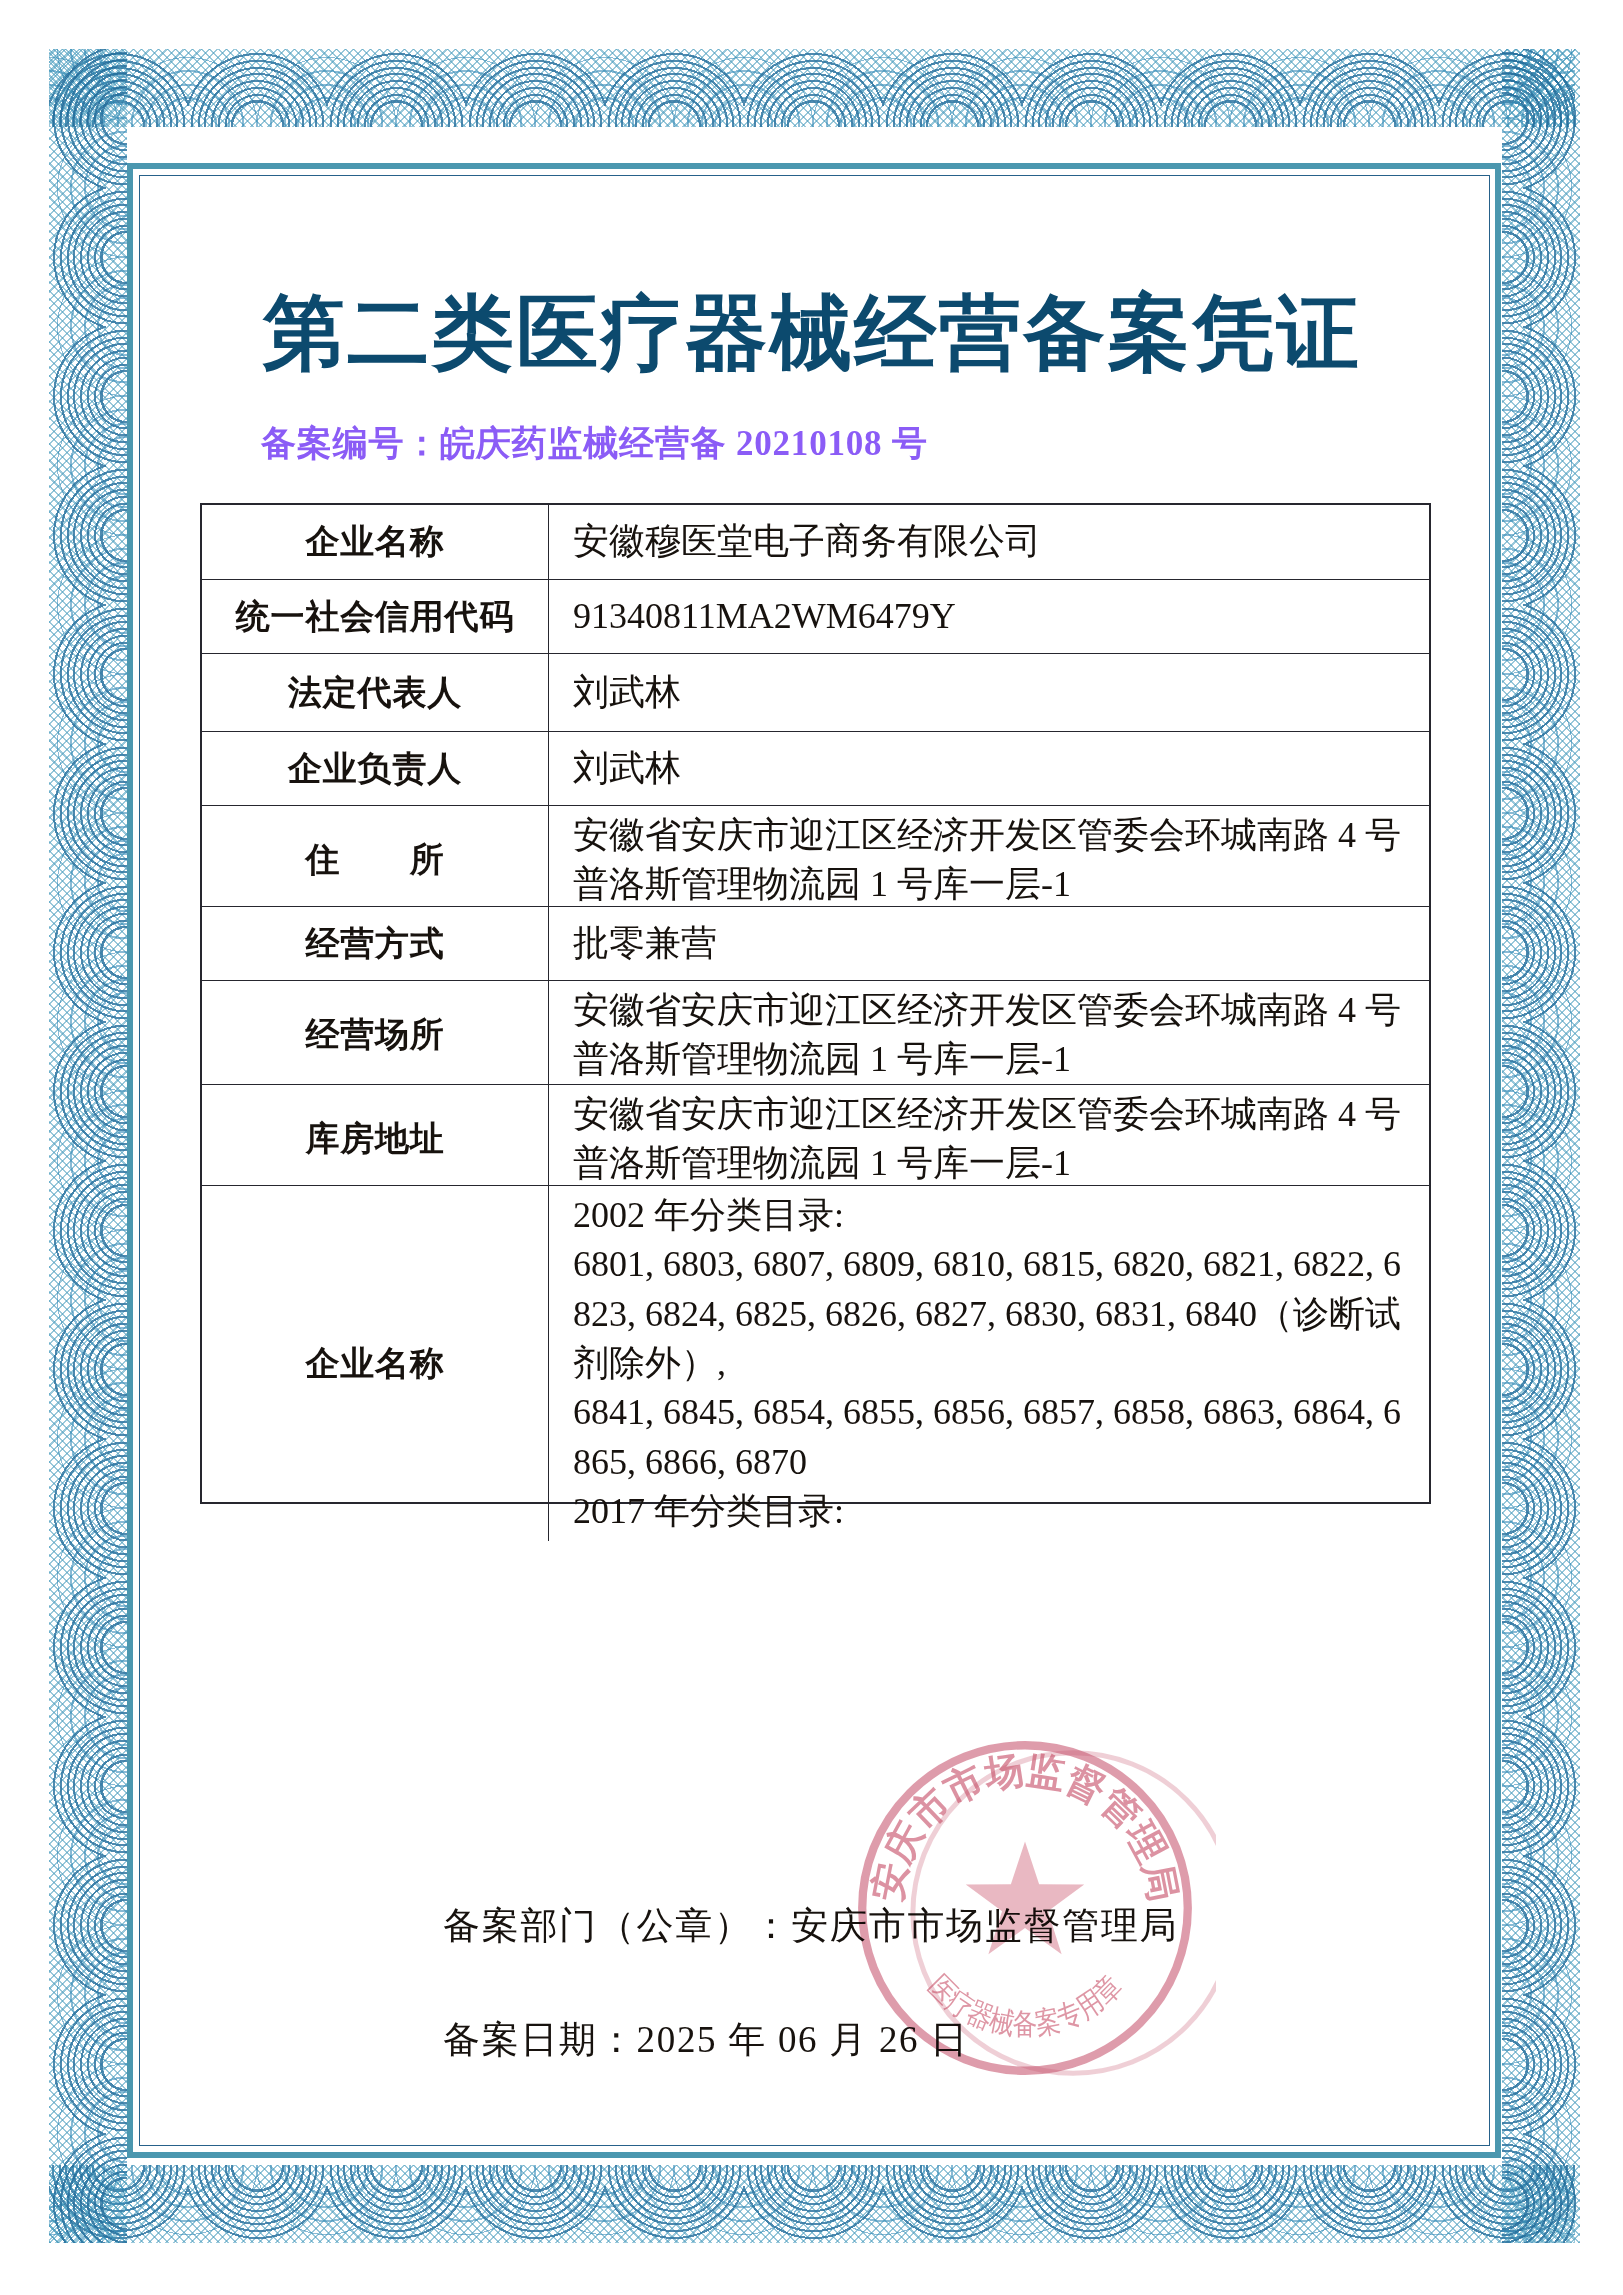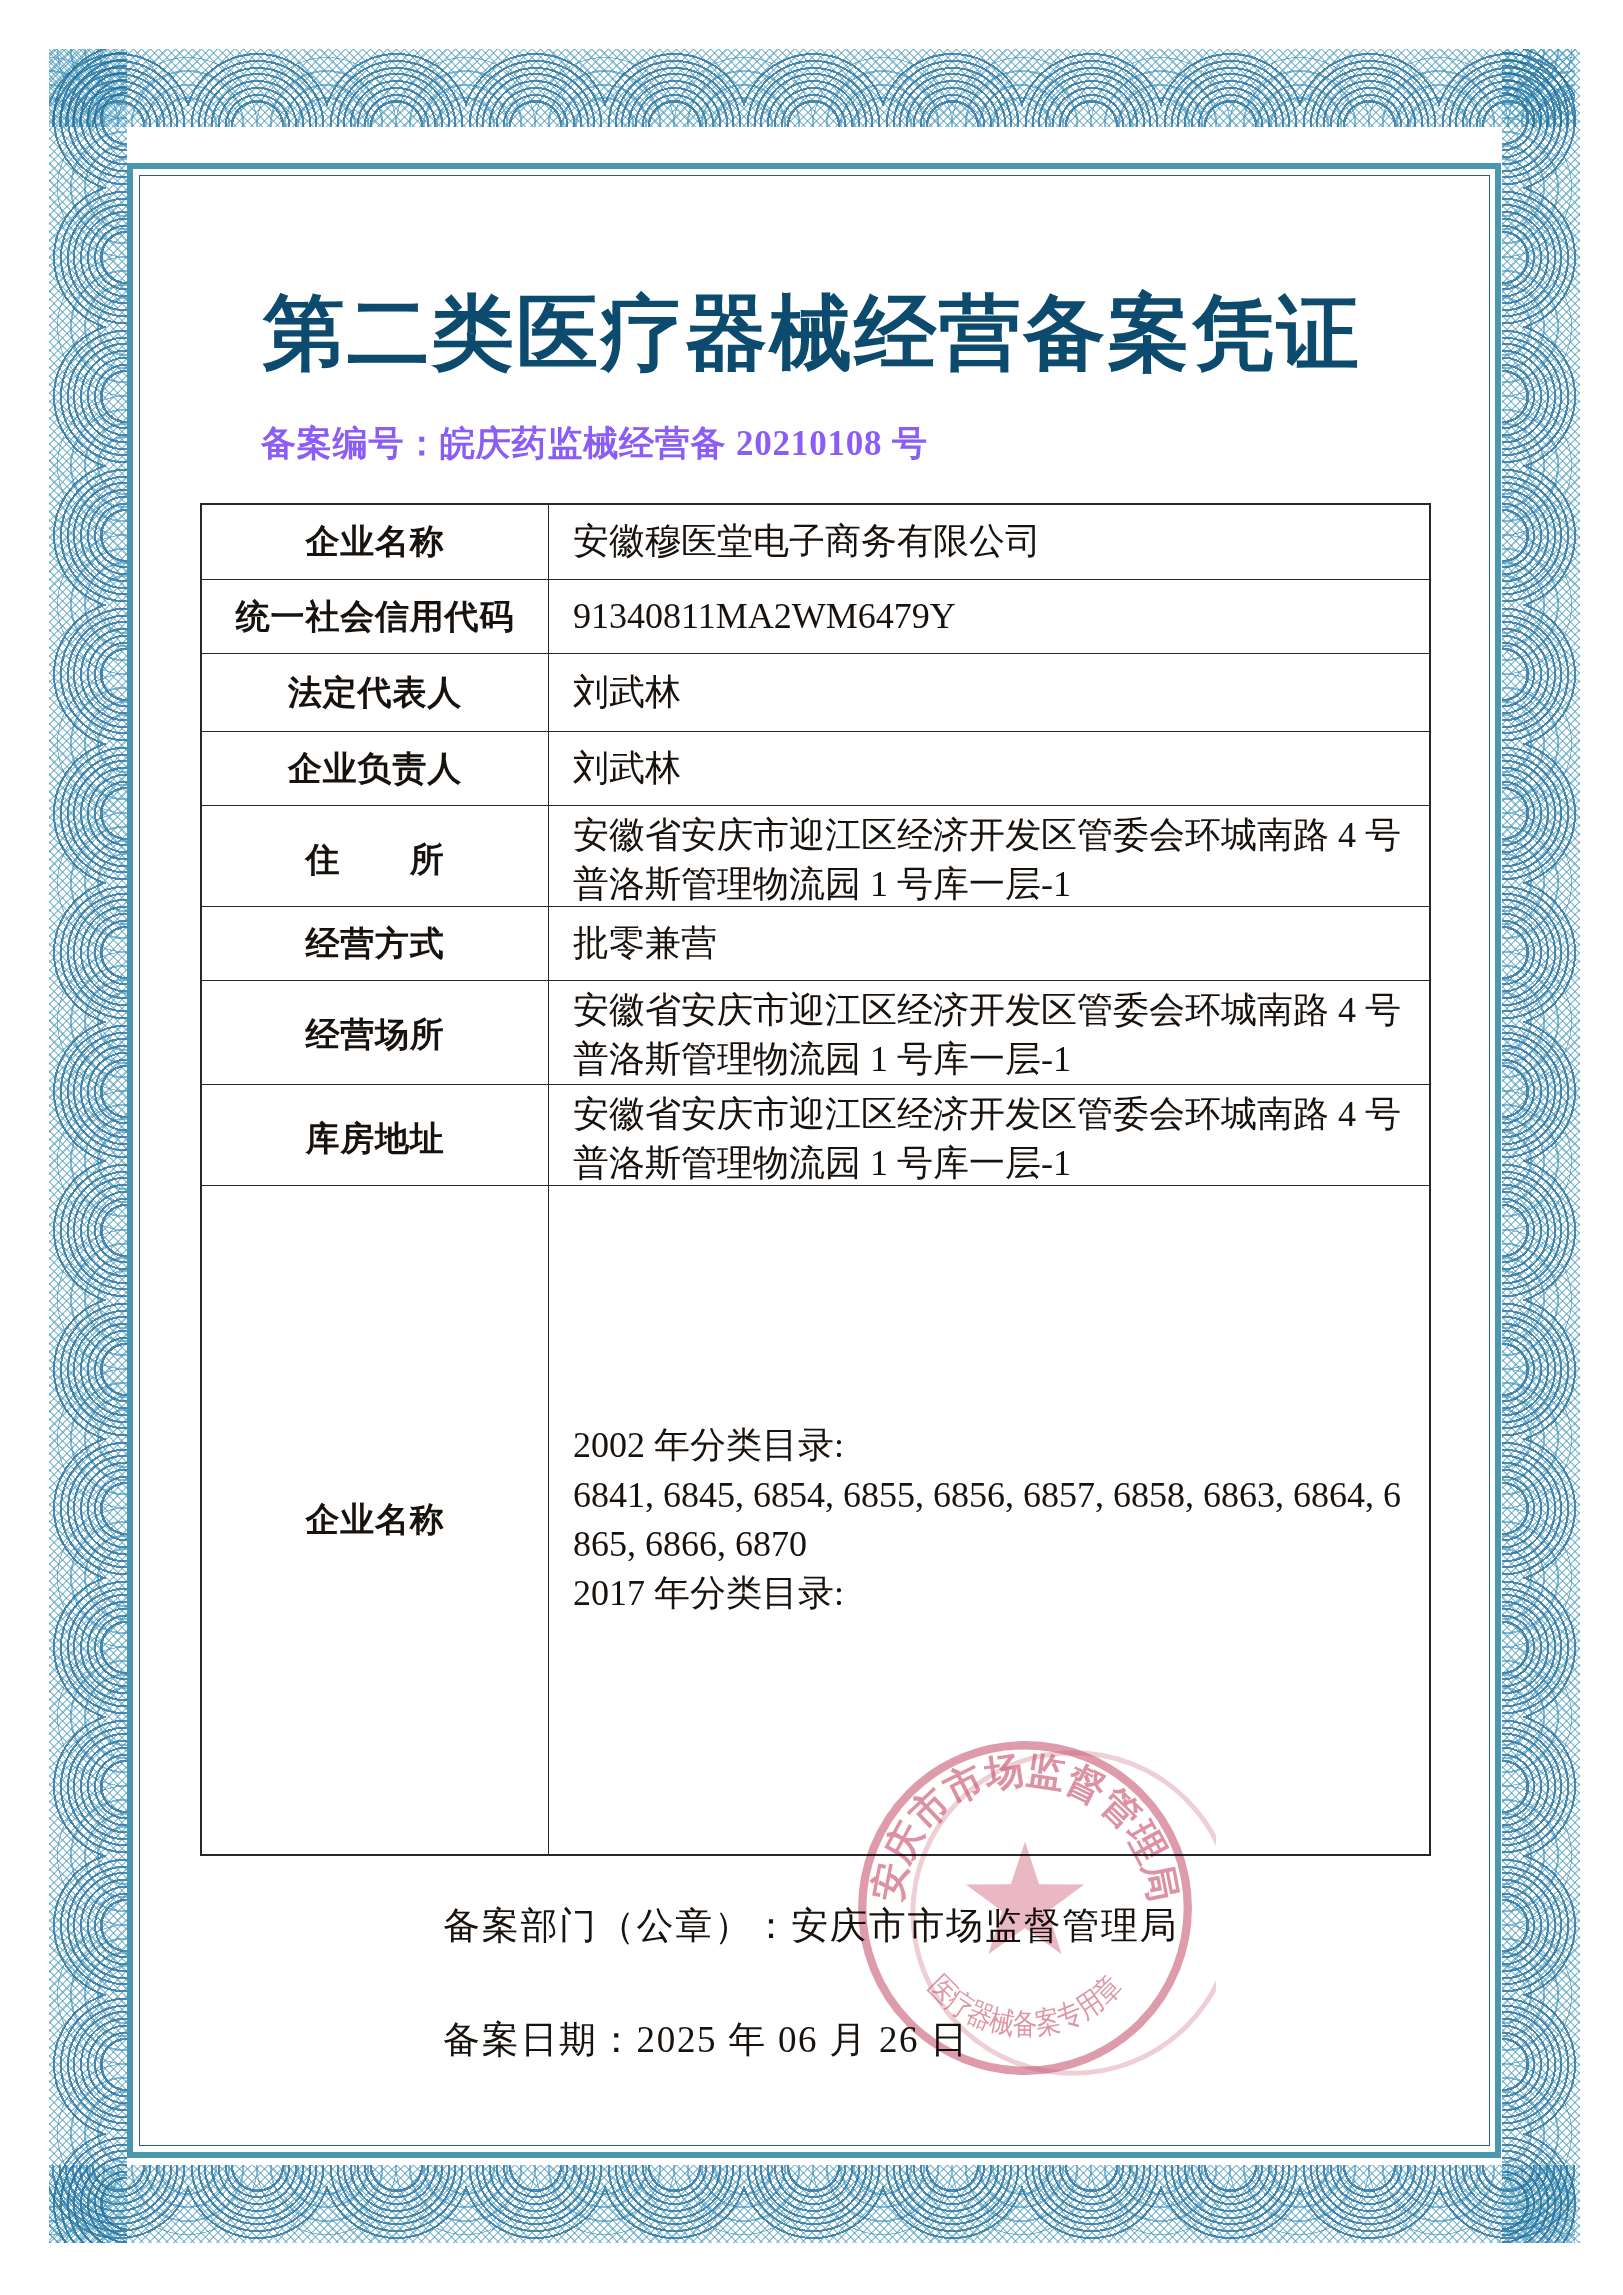--- a/index.html
+++ b/index.html
@@ -51,21 +51,21 @@
     background-repeat:repeat-y,repeat-y,repeat,repeat;}
   .frame-thick{position:absolute;top:163px;left:127px;right:123px;bottom:137px;
     border:6.8px solid rgba(60,142,168,.92);}
   .frame-thin{position:absolute;top:175px;left:139px;right:134px;bottom:149px;
     border:1.7px solid #26618a;}
   
   .title{position:absolute;top:279px;left:0;width:100%;text-align:center;
     font-size:82px;font-weight:900;letter-spacing:2.5px;color:#0c4a6e;}
   .filing-line{position:absolute;top:420px;left:261px;font-size:35px;font-weight:700;
     letter-spacing:0.8px;color:#8b5cf6;}
-  .cert-table{position:absolute;left:200px;top:503px;width:1231px;height:1353px;
+  .cert-table{position:absolute;left:200px;top:503px;width:1231px;height:1001px;
     border:2.5px solid #26262e;box-sizing:border-box;display:grid;
     grid-template-rows:74px 74px 78px 74px 101px 74px 104px 101px auto;}
   .trow{display:grid;grid-template-columns:347px 1fr;border-top:1.7px solid #26262e;}
   .trow:first-child{border-top:none;}
   .tlabel{display:flex;align-items:center;justify-content:center;
     font-weight:700;font-size:34px;border-right:1.7px solid #26262e;
     font-family:"Liberation Sans","DejaVu Sans",sans-serif;letter-spacing:0.8px;}
   .tvalue{display:flex;flex-direction:column;justify-content:center;
     font-size:36px;padding:5px 18.6px 5px 24px;line-height:1.37;
     word-break:break-all;}
@@ -126,20 +126,21 @@
       <div class="tvalue">安徽省安庆市迎江区经济开发区管委会环城南路 4 号普洛斯管理物流园 1 号库一层-1</div>
     </div>
     <div class="trow">
       <div class="tlabel">库房地址</div>
       <div class="tvalue">安徽省安庆市迎江区经济开发区管委会环城南路 4 号普洛斯管理物流园 1 号库一层-1</div>
     </div>
     <div class="trow">
       <div class="tlabel">企业名称</div>
       <div class="tvalue">
         <div class="vline">2002 年分类目录:</div>
+        <div class="vline">6801, 6803, 6807, 6809, 6810, 6815, 6820, 6821, 6822, 6823, 6824, 6825, 6826, 6827, 6830, 6831, 6840（诊断试剂除外）,</div>
         <div class="vline">6841, 6845, 6854, 6855, 6856, 6857, 6858, 6863, 6864, 6865, 6866, 6870</div>
         <div class="vline">2017 年分类目录:</div>
       </div>
     </div>
   </div>
 
   <div class="footer-dept">
     <span class="flabel">备案部门（公章）：</span><span class="fvalue">安庆市市场监督管理局</span>
   </div>
   <div class="footer-date">

